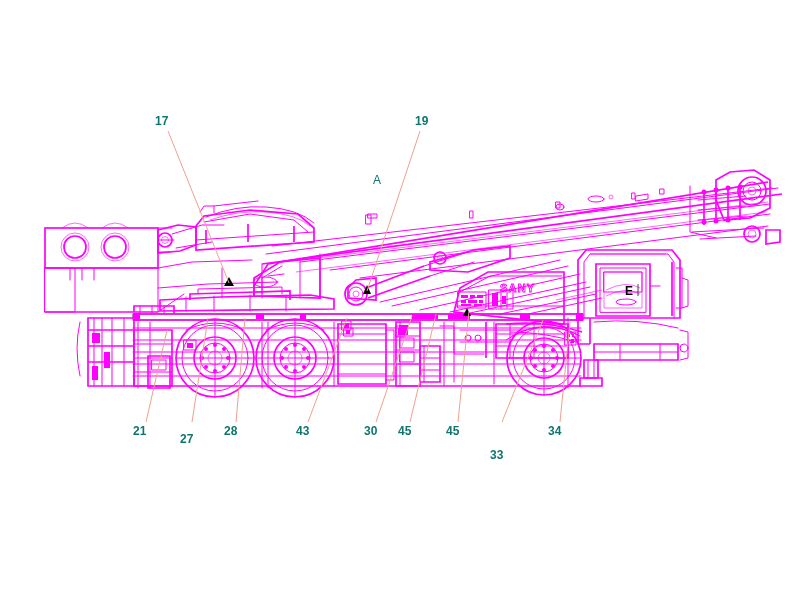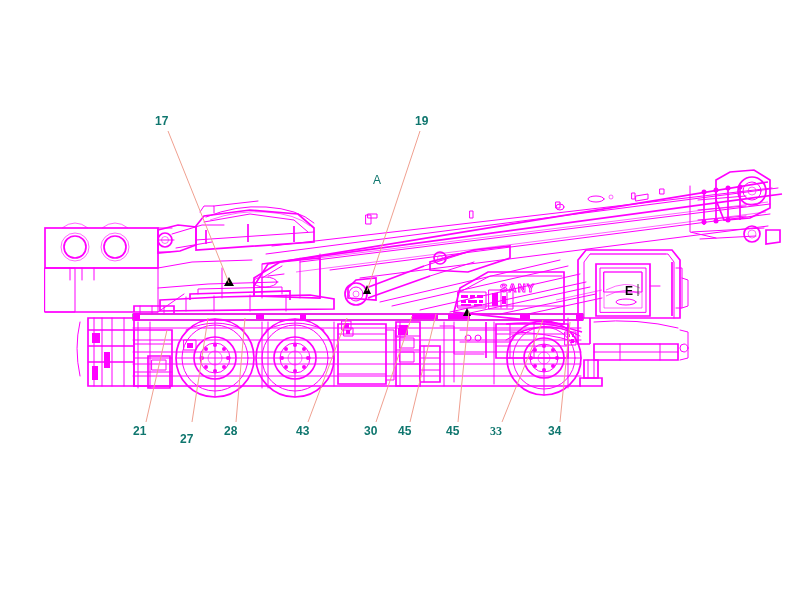--- a/index.html
+++ b/index.html
@@ -427,17 +427,17 @@
       <div class="callout-label" style="left: 155px; top: 115px;">17</div>
       <div class="callout-label" style="left: 415px; top: 115px;">19</div>
       <div class="callout-label plain" style="left: 373px; top: 174px;">A</div>
       <div class="callout-label" style="left: 133px; top: 425px;">21</div>
       <div class="callout-label" style="left: 180px; top: 425px; margin-top: 8px;">27</div>
       <div class="callout-label" style="left: 224px; top: 425px;">28</div>
       <div class="callout-label" style="left: 296px; top: 425px;">43</div>
       <div class="callout-label" style="left: 364px; top: 425px;">30</div>
       <div class="callout-label" style="left: 398px; top: 425px;">45</div>
       <div class="callout-label" style="left: 446px; top: 425px;">45</div>
-      <div class="callout-label" style="left: 490px; top: 425px; font-family: Liberation Serif, serif;">33</div>
+      <div class="callout-label" style="left: 490px; top: 449px;">33</div>
       <div class="callout-label" style="left: 548px; top: 425px;">34</div>
     </div>
 
 </div>
 
 </body></html>

